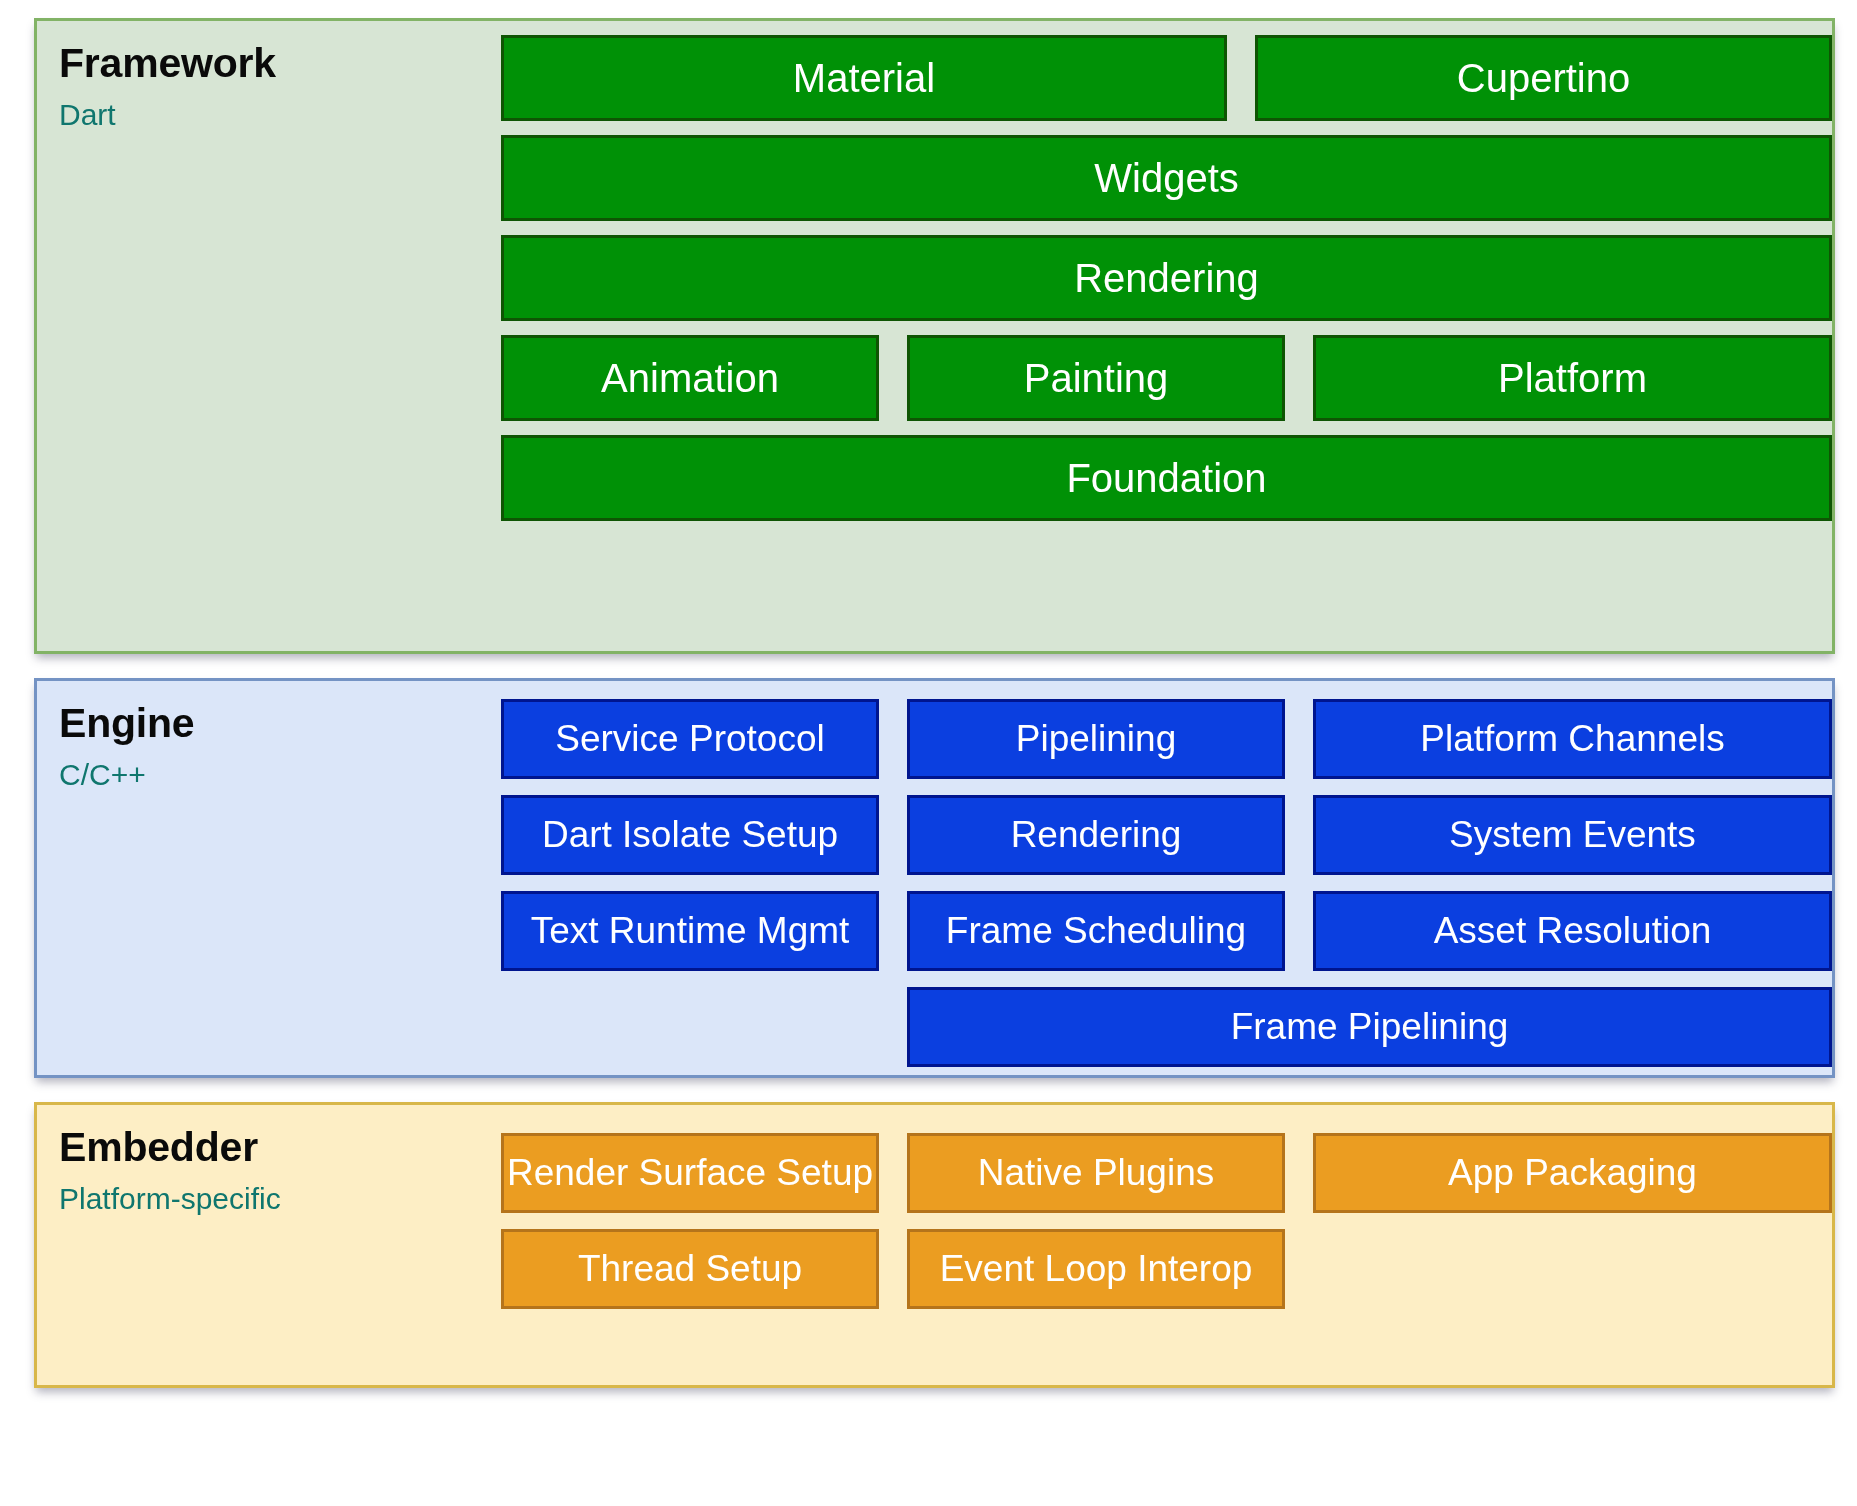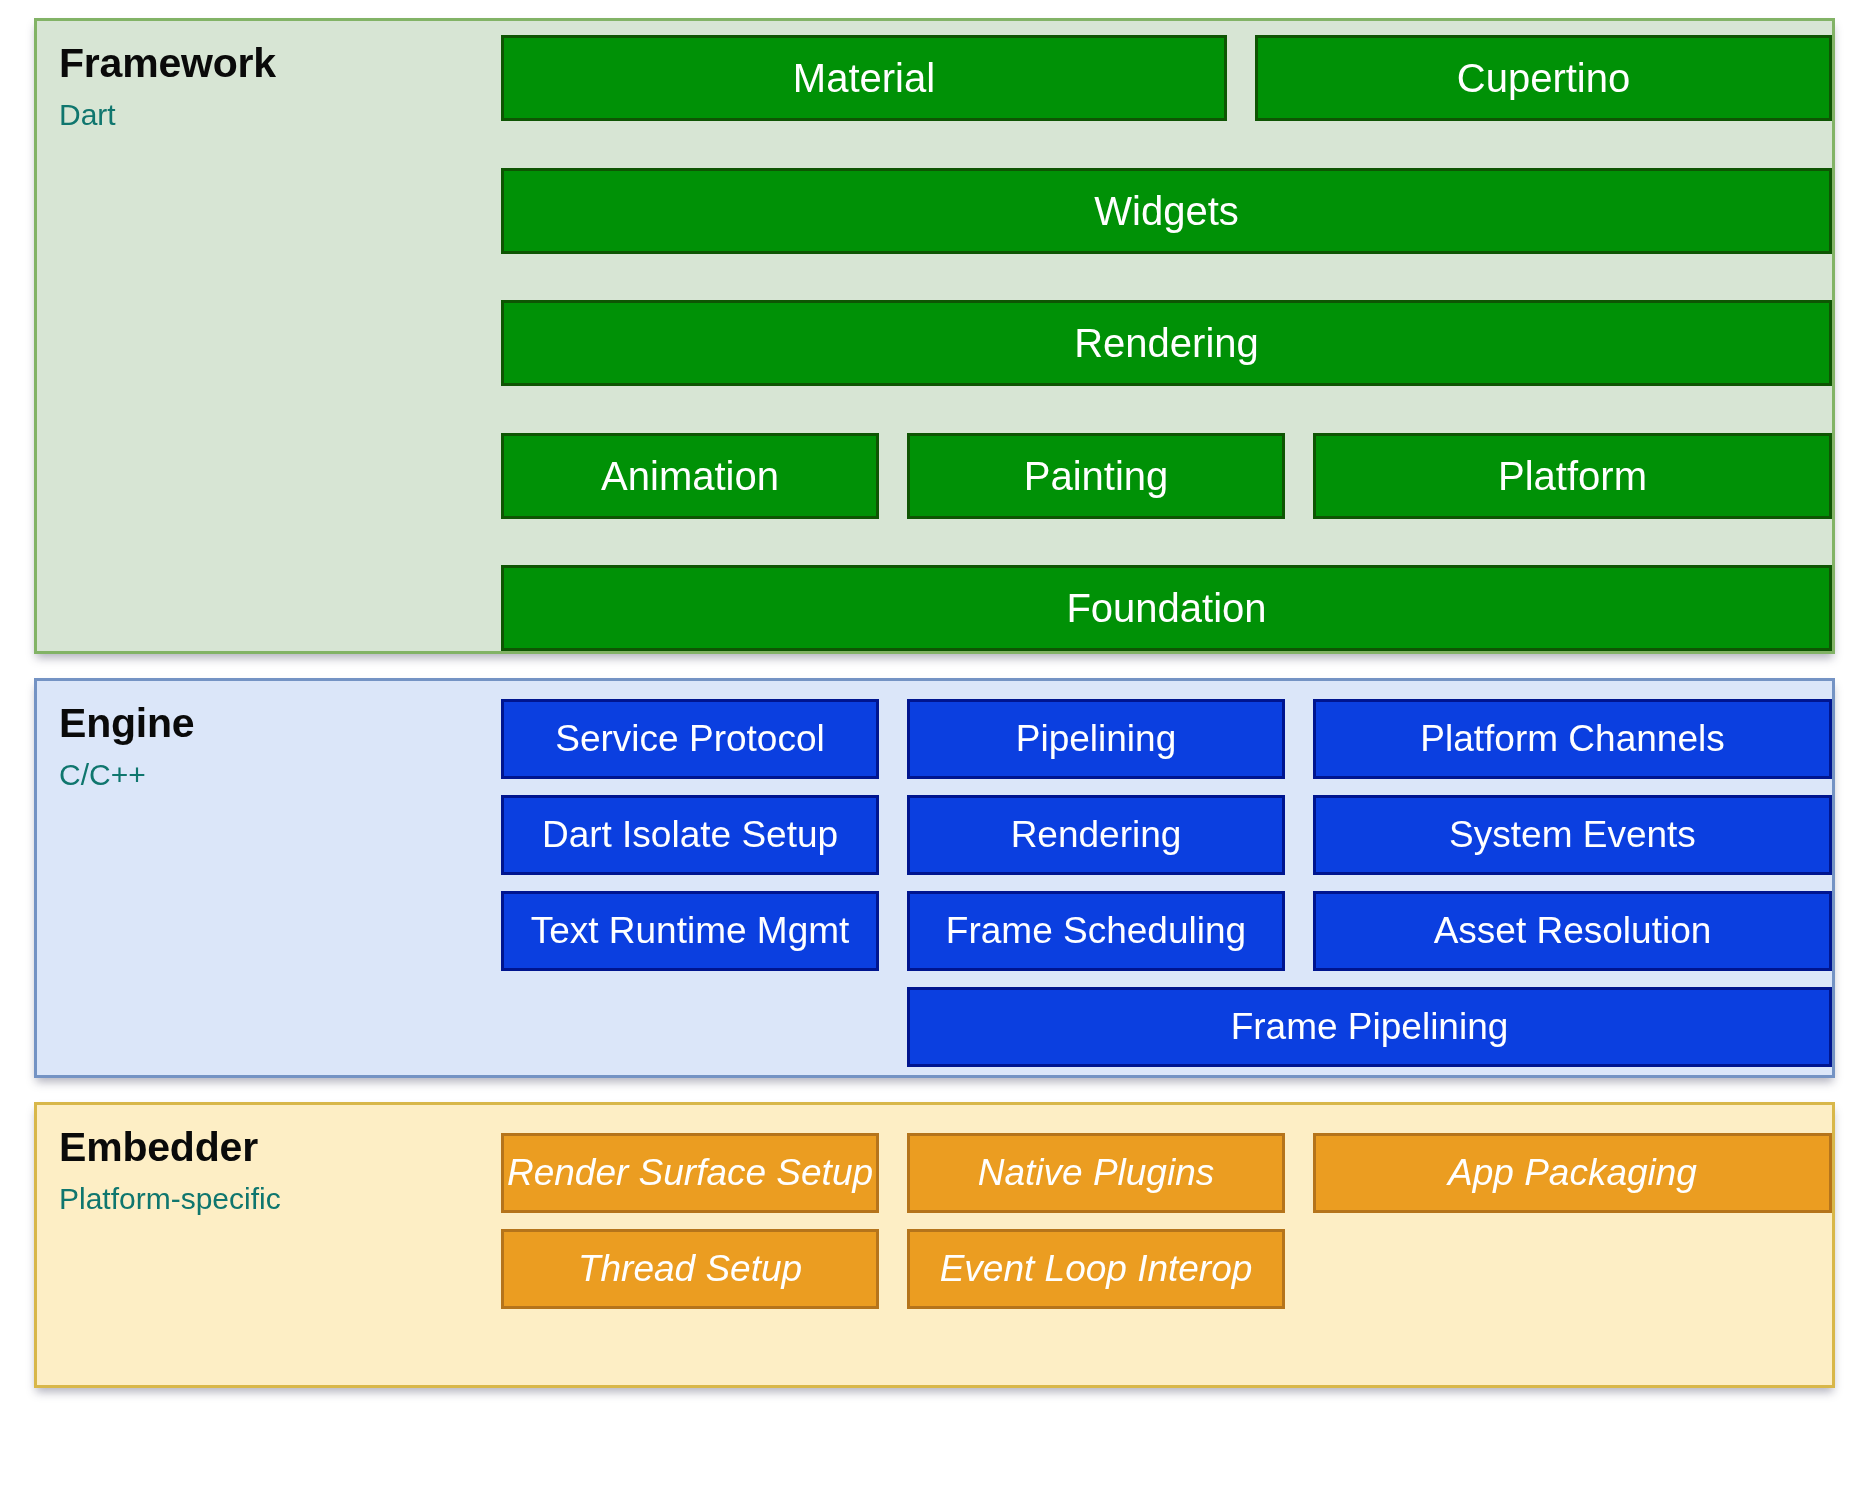--- a/index.html
+++ b/index.html
@@ -113,21 +113,21 @@
     border-color: #00158f;
     font-size: 37px;
   }
   .node-orange {
     background: #eb9d21;
     border-color: #b5741b;
     font-size: 37px;
   }
 
   
-  .fw-body { padding: 14px 0 0 0; justify-content: space-between; }
+  .fw-body { padding: 14px 0 12px 0; }
   .fw-row { margin-bottom: 14px; }
   .fw-row:last-child { margin-bottom: 0; }
   .fw-node { height: 86px; }
 
   .fw-material  { width: 726px; margin-right: 28px; }
   .fw-cupertino { flex: 1 1 auto; }
   .fw-full      { flex: 1 1 auto; }
   .fw-third     { width: 378px; margin-right: 28px; }
   .fw-third:last-child { flex: 1 1 auto; width: auto; margin-right: 0; }
 
@@ -135,21 +135,21 @@
   .en-body { padding: 18px 0 0 0; }
   .en-row { margin-bottom: 16px; }
   .en-row:last-child { margin-bottom: 0; }
   .en-node { height: 80px; }
   .en-cell  { width: 378px; margin-right: 28px; }
   .en-cell:last-child { flex: 1 1 auto; width: auto; margin-right: 0; }
   .en-spacer { width: 378px; margin-right: 28px; }
 
   
   .em-body { padding: 28px 0 0 0; }
-  .em-row { margin-bottom: 16px; font-style: italic; }
+  .em-row { margin-bottom: 16px; }
   .em-row:last-child { margin-bottom: 0; }
   .em-node { height: 80px; }
   .em-cell { width: 378px; margin-right: 28px; }
   .em-cell:last-child { flex: 1 1 auto; width: auto; margin-right: 0; }
   .em-row-short .em-cell:last-child { flex: 0 0 auto; width: 378px; margin-right: 0; }
 </style>
 </head>
 <body>
 
 <div id="diagram">

